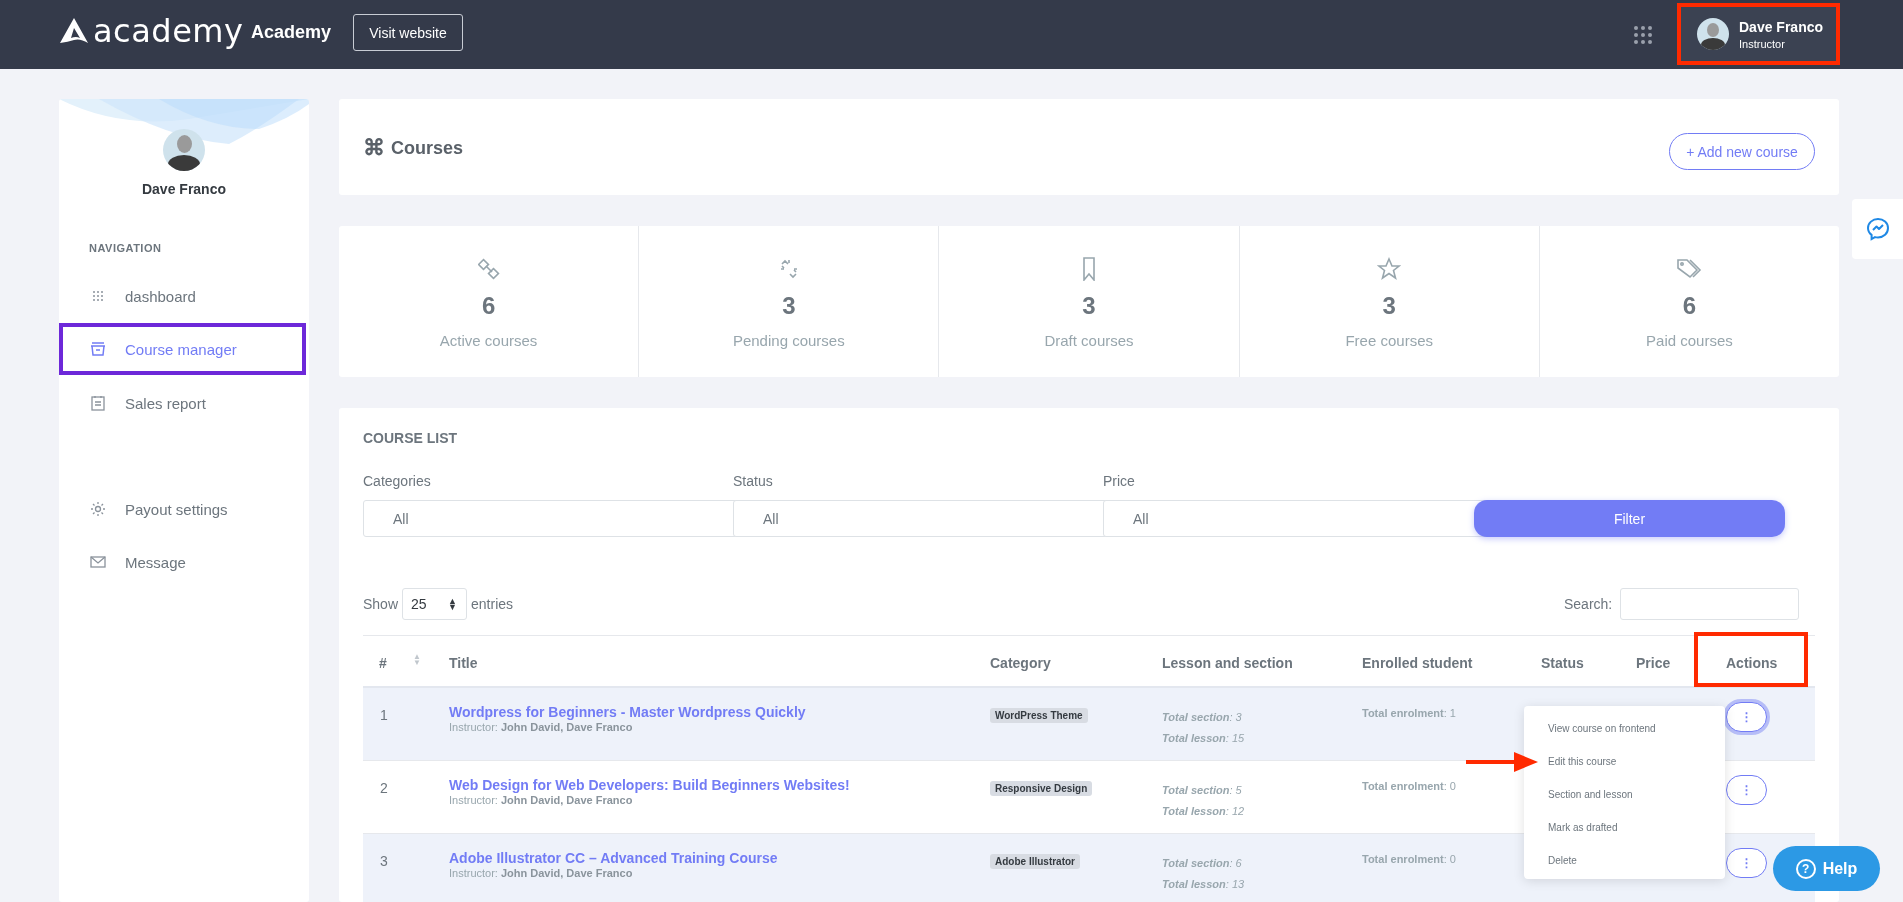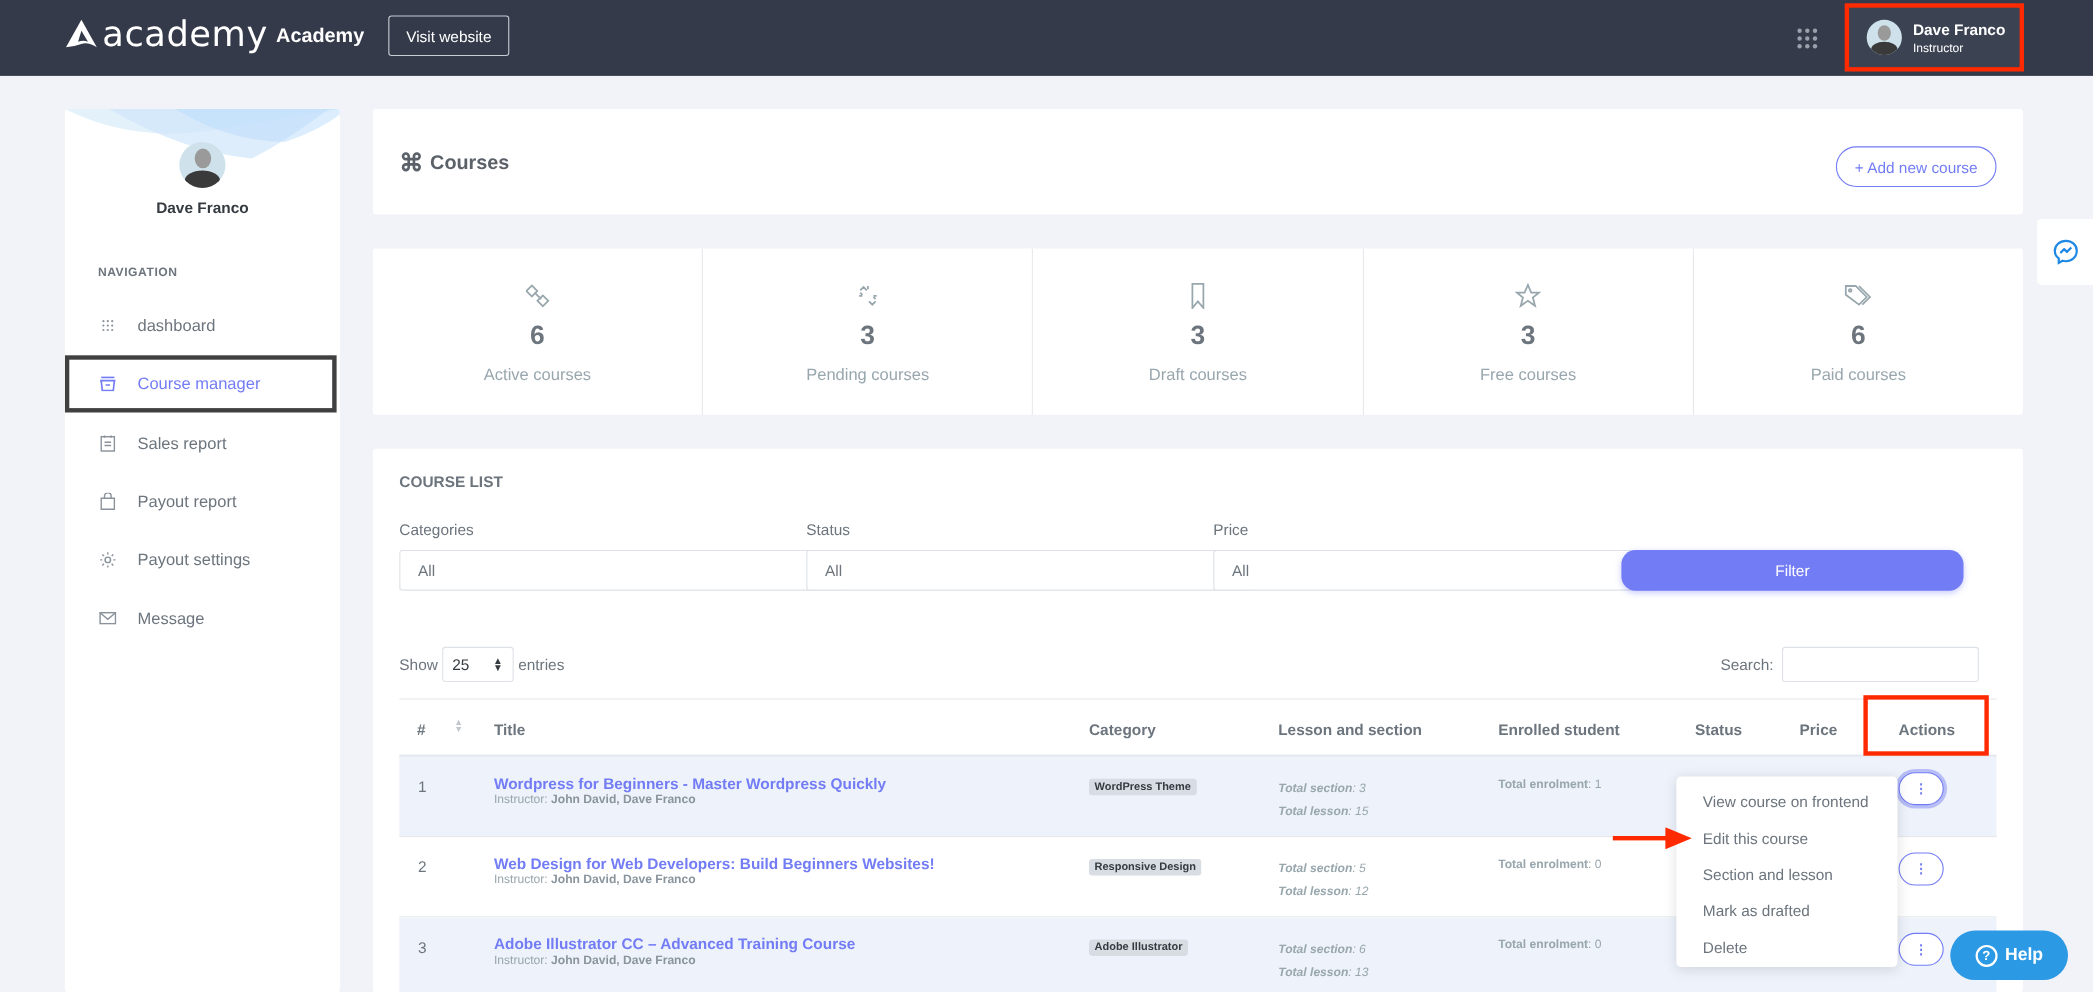--- a/index.html
+++ b/index.html
@@ -26,41 +26,41 @@
     .av-body { position: absolute; border-radius: 50% 50% 0 0; background: #3a3a3a; }
 
     
     .sidebar { position: absolute; left: 59px; top: 99px; width: 250px; height: 803px; background: #fff; border-radius: 3px; overflow: hidden; }
     .side-wave { position: absolute; left: 0; top: 0; width: 250px; height: 50px; }
     .side-avatar { position: absolute; left: 104px; top: 30px; width: 42px; height: 42px; border-radius: 50%; background: #cfe2ec; overflow: hidden; }
     .side-name { position: absolute; left: 0; width: 250px; top: 82px; text-align: center; color: #343a40; font-size: 14px; font-weight: bold; }
     .nav-heading { position: absolute; left: 30px; top: 143px; font-size: 11px; letter-spacing: 0.5px; color: #6c757d; font-weight: bold; }
     .nav-item { position: absolute; left: 0; width: 250px; height: 44px; display: flex; align-items: center; padding-left: 30px; font-size: 15px; color: #6c757d; }
     .nav-item .ico { width: 18px; height: 18px; margin-right: 18px; display: flex; align-items: center; justify-content: center; color: #8a929b; }
-    .nav-item.active { color: #727cf5; border: 4px solid #404040; left: 0; width: 247px; padding-left: 26px; }
+    .nav-item.active { color: #727cf5; border: 4px solid #6d28d9; left: 0; width: 247px; padding-left: 26px; }
     .nav-item.active .ico { color: #727cf5; }
 
     
     .card { position: absolute; background: #fff; border-radius: 3px; }
     .courses-head { left: 339px; top: 99px; width: 1500px; height: 96px; }
     .page-title { position: absolute; left: 24px; top: 36px; display: flex; align-items: center; font-size: 18px; font-weight: bold; color: #5a6169; }
     .page-title .cmd { font-size: 22px; margin-right: 6px; color: #5a6169; }
     .add-btn { position: absolute; left: 1330px; top: 34px; width: 146px; height: 37px; border: 1px solid #727cf5; border-radius: 20px; color: #727cf5; font-size: 14px; display: flex; align-items: center; justify-content: center; background: #fff; }
 
     .stats { left: 339px; top: 226px; width: 1500px; height: 151px; display: flex; }
     .stat { flex: 1; border-right: 1px solid #e6e8ec; display: flex; flex-direction: column; align-items: center; padding-top: 30px; }
     .stat:last-child { border-right: none; }
     .stat .s-ico { height: 26px; color: #98a6ad; display: flex; align-items: center; justify-content: center; }
     .stat .s-num { font-size: 24px; font-weight: bold; color: #6c757d; margin-top: 10px; }
     .stat .s-lbl { font-size: 15px; color: #98a6ad; margin-top: 12px; }
 
     .list-card { left: 339px; top: 408px; width: 1500px; height: 494px; }
     .list-title { position: absolute; left: 24px; top: 22px; font-size: 14px; font-weight: bold; color: #6c757d; }
     .filter-lbl { position: absolute; top: 65px; font-size: 14px; color: #6c757d; }
-    .select { position: absolute; top: 92px; width: 408px; height: 37px; border: 1px solid #dee2e6; border-radius: 3px; font-size: 14px; color: #6c757d; padding-left: 16px; display: flex; align-items: center; background: #fff; }
+    .select { position: absolute; top: 92px; width: 408px; height: 37px; border: 1px solid #dee2e6; border-radius: 3px; font-size: 14px; color: #6c757d; padding-left: 29px; display: flex; align-items: center; background: #fff; }
     .select .caret { position: absolute; right: 12px; top: 15px; width: 0; height: 0; border-left: 6px solid transparent; border-right: 6px solid transparent; border-top: 7px solid #98a6ad; }
     .filter-btn { position: absolute; left: 1135px; top: 92px; width: 311px; height: 37px; background: #727cf5; color: #fff; border-radius: 13px; font-size: 14px; display: flex; align-items: center; justify-content: center; box-shadow: 0 2px 6px rgba(114,124,245,0.4); }
     .show-row { position: absolute; left: 24px; top: 180px; display: flex; align-items: center; font-size: 14px; color: #6c757d; }
     .len-select { width: 65px; height: 32px; border: 1px solid #dee2e6; border-radius: 3px; margin: 0 4px; display: flex; align-items: center; padding-left: 8px; position: relative; color: #343a40; }
     .len-select .spin { position: absolute; right: 9px; top: 9px; font-size: 9px; line-height: 6px; color: #343a40; }
     .search-row { position: absolute; left: 1225px; top: 180px; display: flex; align-items: center; font-size: 14px; color: #6c757d; }
     .search-input { width: 179px; height: 32px; border: 1px solid #dee2e6; border-radius: 3px; margin-left: 8px; }
 
     .table { position: absolute; left: 24px; top: 227px; width: 1452px; }
     .thead { height: 53px; border-top: 1px solid #e6e8ec; border-bottom: 2px solid #e3e7ef; position: relative; font-size: 14px; font-weight: bold; color: #6c757d; }
@@ -74,21 +74,21 @@
     .td-instr b { color: #8a949c; }
     .td-cat { position: absolute; left: 627px; top: 20px; font-size: 10px; font-weight: bold; color: #343a40; background: #d8dce3; border-radius: 3px; padding: 2px 5px; }
     .td-sec { position: absolute; left: 799px; top: 19px; font-size: 11px; color: #98a6ad; line-height: 21px; font-style: italic; }
     .td-sec b { color: #98a6ad; }
     .td-enr { position: absolute; left: 999px; top: 19px; font-size: 11px; color: #98a6ad; }
     .act-btn { position: absolute; left: 1363px; top: 14px; width: 41px; height: 30px; border: 1px solid #727cf5; border-radius: 15px; background: #fff; display: flex; align-items: center; justify-content: center; color: #727cf5; font-size: 12px; font-weight: bold; }
     .act-btn.focused { box-shadow: 0 0 0 3px rgba(114,124,245,0.45); }
 
     
     .dropdown { position: absolute; left: 1524px; top: 706px; width: 201px; height: 173px; background: #fff; border-radius: 4px; box-shadow: 0 2px 12px rgba(0,0,0,0.12); padding-top: 6px; }
-    .dd-item { height: 33px; padding-left: 24px; font-size: 14px; color: #6c757d; display: flex; align-items: center; text-align: right; }
+    .dd-item { height: 33px; padding-left: 24px; font-size: 10px; color: #6c757d; display: flex; align-items: center; text-align: right; }
 
     .arrow { position: absolute; left: 1466px; top: 752px; width: 72px; height: 20px; }
     .hl-box { position: absolute; border: 4px solid #ff2a00; }
 
     .messenger { position: absolute; left: 1852px; top: 199px; width: 51px; height: 60px; background: #fff; border-radius: 4px 0 0 4px; display: flex; align-items: center; justify-content: center; }
     .help-btn { position: absolute; left: 1773px; top: 846px; width: 107px; height: 45px; border-radius: 23px; background: #2c99e5; color: #fff; font-size: 16px; font-weight: bold; display: flex; align-items: center; justify-content: center; }
     .help-btn .q { width: 20px; height: 20px; border: 2px solid #fff; border-radius: 50%; font-size: 12px; display: flex; align-items: center; justify-content: center; margin-right: 7px; }
   </style>
 </head>
 <body>
@@ -169,29 +169,20 @@
   </div>
   <div class="nav-item" style="top:282px;">
     <span class="ico">
       <svg width="14" height="16" viewBox="0 0 14 16" fill="none" stroke="#8a929b" stroke-width="1.3">
           <rect x="1" y="2" width="12" height="13"></rect>
           <path d="M4 1v2M10 1v2M4 7h6M4 10h6"></path>
         </svg>
     </span>
     <span>Sales report</span>
   </div>
-  <div class="nav-item" style="top:335px;">
-    <span class="ico">
-      <svg width="14" height="16" viewBox="0 0 14 16" fill="none" stroke="#8a929b" stroke-width="1.3">
-          <path d="M1 5h12v10H1z"></path>
-          <path d="M4 5V3a3 3 0 0 1 6 0v2"></path>
-        </svg>
-    </span>
-    <span>Payout report</span>
-  </div>
   <div class="nav-item" style="top:388px;">
     <span class="ico">
       <svg width="16" height="16" viewBox="0 0 16 16" fill="none" stroke="#8a929b" stroke-width="1.3">
           <circle cx="8" cy="8" r="2.5"></circle>
           <path d="M8 1v2M8 13v2M1 8h2M13 8h2M3 3l1.5 1.5M11.5 11.5L13 13M3 13l1.5-1.5M11.5 4.5L13 3"></path>
         </svg>
     </span>
     <span>Payout settings</span>
   </div>
   <div class="nav-item" style="top:441px;">

